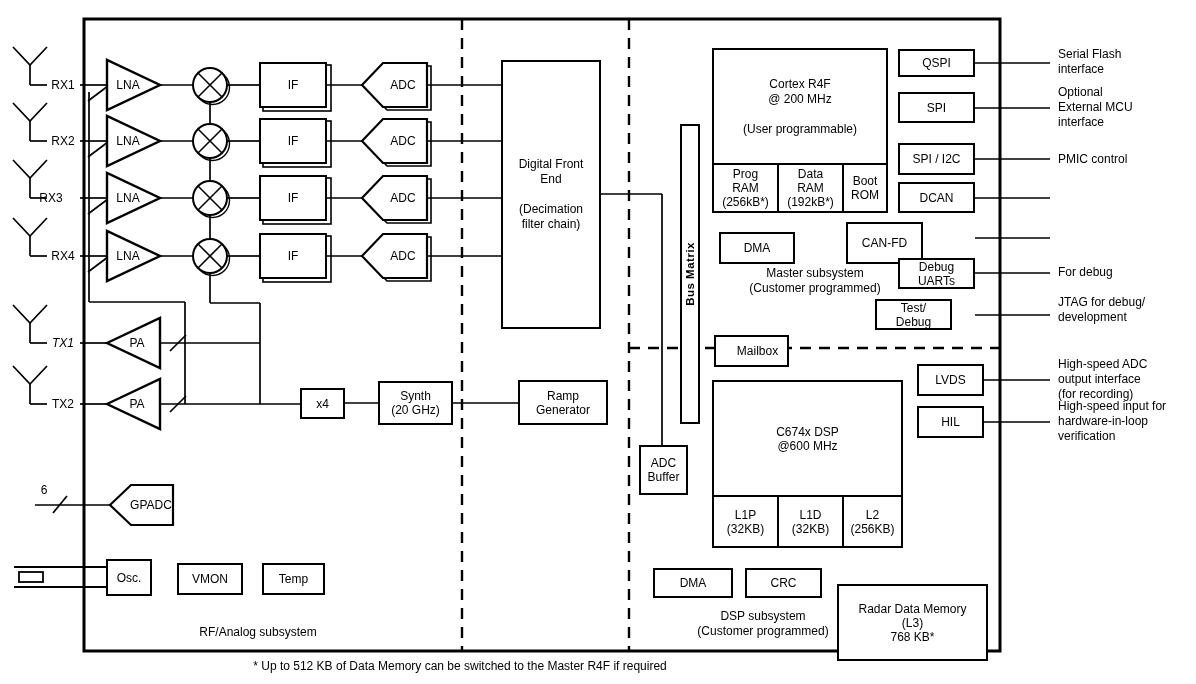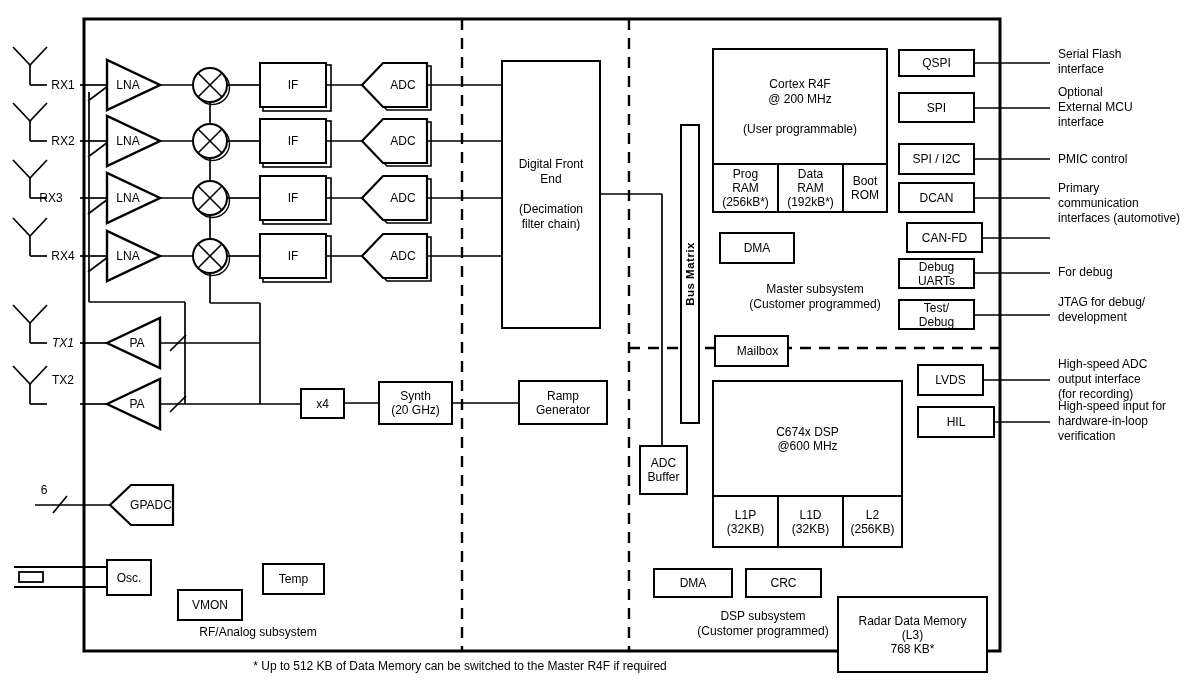--- a/index.html
+++ b/index.html
@@ -189,21 +189,21 @@
 
     <rect x="84" y="19" width="916" height="632" stroke-width="3"></rect>
   </g>
 </svg>
 
 <div class="lbl" style="left:46px;top:77px;width:34px;height:16px;">RX1</div>
 <div class="lbl" style="left:46px;top:133px;width:34px;height:16px;">RX2</div>
 <div class="lbl" style="left:34px;top:190px;width:34px;height:16px;">RX3</div>
 <div class="lbl" style="left:46px;top:248px;width:34px;height:16px;">RX4</div>
 <div class="lbl" style="left:46px;top:335px;width:34px;height:16px;font-style:italic;">TX1</div>
-<div class="lbl" style="left:46px;top:372px;width:34px;height:16px;">TX2</div>
+<div class="lbl" style="left:46px;top:396px;width:34px;height:16px;">TX2</div>
 <div class="lbl" style="left:36px;top:483px;width:16px;height:14px;">6</div>
 
 <div class="lbl" style="left:108px;top:77px;width:40px;height:16px;">LNA</div>
 <div class="lbl" style="left:108px;top:133px;width:40px;height:16px;">LNA</div>
 <div class="lbl" style="left:108px;top:190px;width:40px;height:16px;">LNA</div>
 <div class="lbl" style="left:108px;top:248px;width:40px;height:16px;">LNA</div>
 
 <div class="box" style="left:259px;top:62px;width:68px;height:46px;">IF</div>
 <div class="box" style="left:259px;top:118px;width:68px;height:46px;">IF</div>
 <div class="box" style="left:259px;top:175px;width:68px;height:46px;">IF</div>
@@ -216,21 +216,21 @@
 
 <div class="lbl" style="left:117px;top:335px;width:40px;height:16px;">PA</div>
 <div class="lbl" style="left:117px;top:396px;width:40px;height:16px;">PA</div>
 
 <div class="box" style="left:300px;top:388px;width:45px;height:31px;">x4</div>
 <div class="box" style="left:378px;top:381px;width:75px;height:44px;">Synth
 (20 GHz)</div>
 
 <div class="lbl" style="left:126px;top:497px;width:50px;height:16px;">GPADC</div>
 <div class="box" style="left:106px;top:559px;width:46px;height:37px;">Osc.</div>
-<div class="box" style="left:177px;top:563px;width:66px;height:32px;margin-top:26px;">VMON</div>
+<div class="box" style="left:177px;top:563px;width:66px;height:32px;">VMON</div>
 <div class="box" style="left:262px;top:563px;width:63px;height:32px;">Temp</div>
 <div class="lbl" style="left:158px;top:624px;width:200px;height:16px;">RF/Analog subsystem</div>
 
 <div class="box thickline" style="left:501px;top:60px;width:100px;height:269px;">Digital Front
 End
 
 (Decimation
 filter chain)</div>
 <div class="box" style="left:518px;top:380px;width:90px;height:45px;">Ramp
 Generator</div>
@@ -248,60 +248,57 @@
 (User programmable)</div>
 <div class="box" style="left:712px;top:163px;width:67px;height:50px;">Prog
 RAM
 (256kB*)</div>
 <div class="box" style="left:777px;top:163px;width:67px;height:50px;">Data
 RAM
 (192kB*)</div>
 <div class="box" style="left:842px;top:163px;width:46px;height:50px;">Boot
 ROM</div>
 <div class="box" style="left:719px;top:232px;width:76px;height:32px;">DMA</div>
-<div class="lbl" style="left:715px;top:281px;width:200px;height:32px;text-align:center;">Master subsystem
+<div class="lbl" style="left:715px;top:265px;width:200px;height:32px;text-align:center;">Master subsystem
 (Customer programmed)</div>
 
 <div class="box" style="left:712px;top:380px;width:191px;height:117px;">C674x DSP
 @600 MHz</div>
 <div class="box" style="left:712px;top:495px;width:67px;height:53px;">L1P
 (32KB)</div>
 <div class="box" style="left:777px;top:495px;width:67px;height:53px;">L1D
 (32KB)</div>
 <div class="box" style="left:842px;top:495px;width:61px;height:53px;">L2
 (256KB)</div>
 <div class="box" style="left:653px;top:568px;width:80px;height:30px;">DMA</div>
 <div class="box" style="left:745px;top:568px;width:77px;height:30px;">CRC</div>
-<div class="box" style="left:837px;top:596px;width:151px;height:77px;">Radar Data Memory
+<div class="box" style="left:837px;top:584px;width:151px;height:77px;">Radar Data Memory
 (L3)
 768 KB*</div>
 <div class="lbl" style="left:663px;top:608px;width:200px;height:32px;">DSP subsystem
 (Customer programmed)</div>
 
 <div class="box" style="left:898px;top:49px;width:77px;height:28px;">QSPI</div>
 <div class="box" style="left:898px;top:92px;width:77px;height:31px;">SPI</div>
 <div class="box" style="left:898px;top:143px;width:77px;height:32px;">SPI / I2C</div>
 <div class="box" style="left:898px;top:182px;width:77px;height:31px;">DCAN</div>
-<div class="box" style="left:906px;top:222px;width:77px;height:31px;">CAN-FD</div>
+<div class="box" style="left:846px;top:222px;width:77px;height:42px;">CAN-FD</div>
 <div class="box" style="left:898px;top:258px;width:77px;height:31px;">Debug
 UARTs</div>
-<div class="box" style="left:898px;top:299px;width:77px;height:31px;">Test/
+<div class="box" style="left:875px;top:299px;width:77px;height:31px;">Test/
 Debug</div>
 <div class="box" style="left:917px;top:364px;width:67px;height:32px;">LVDS</div>
-<div class="box" style="left:917px;top:406px;width:78px;height:32px;">HIL</div>
+<div class="box" style="left:917px;top:406px;width:67px;height:32px;">HIL</div>
 
 <div class="lbl left" style="left:1058px;top:47px;width:138px;height:30px;">Serial Flash
 interface</div>
 <div class="lbl left" style="left:1058px;top:85px;width:138px;height:45px;">Optional
 External MCU
 interface</div>
 <div class="lbl left" style="left:1058px;top:152px;width:138px;height:15px;">PMIC control</div>
-<div class="lbl left" style="left:1058px;top:181px;width:138px;height:45px;">Primary
-communication
-interfaces (automotive)</div>
 <div class="lbl left" style="left:1058px;top:265px;width:138px;height:15px;">For debug</div>
 <div class="lbl left" style="left:1058px;top:295px;width:138px;height:30px;">JTAG for debug/
 development</div>
 <div class="lbl left" style="left:1058px;top:357px;width:138px;height:45px;">High-speed ADC
 output interface
 (for recording)</div>
 <div class="lbl left" style="left:1058px;top:399px;width:138px;height:45px;">High-speed input for
 hardware-in-loop
 verification</div>
 

